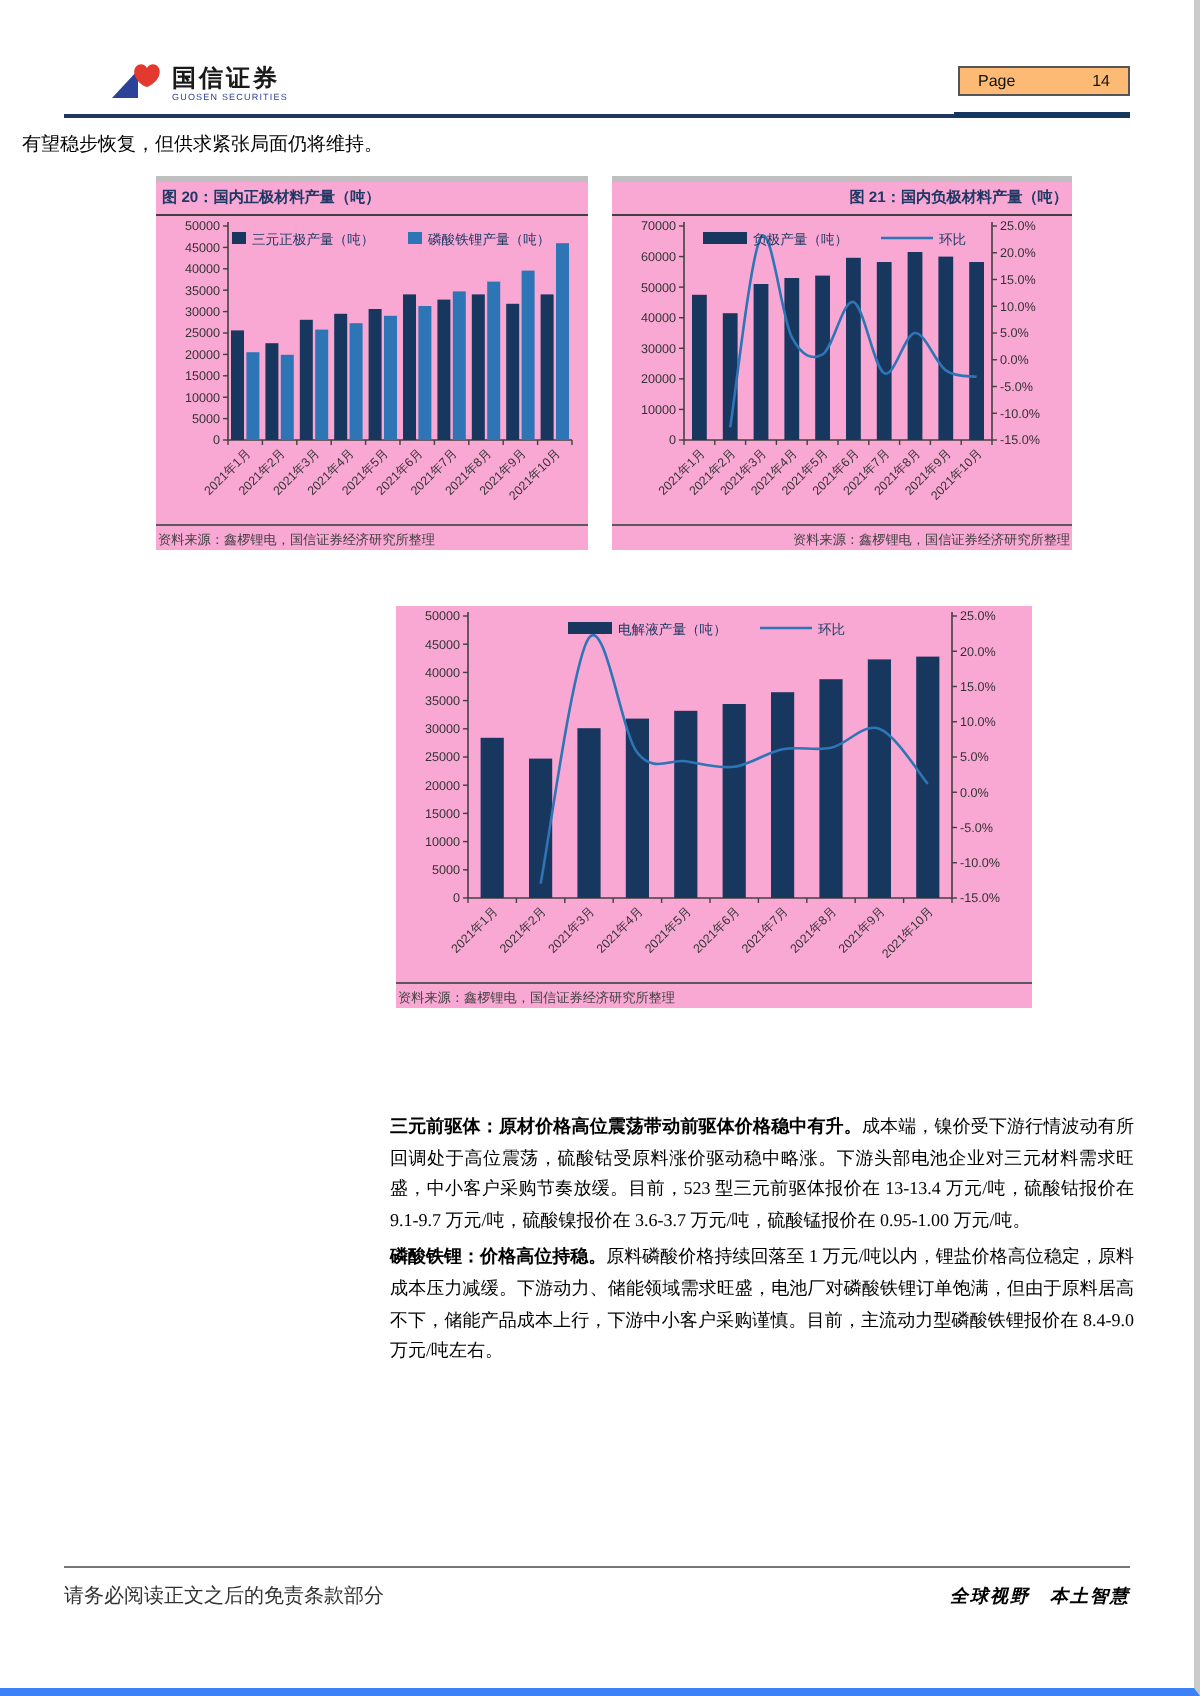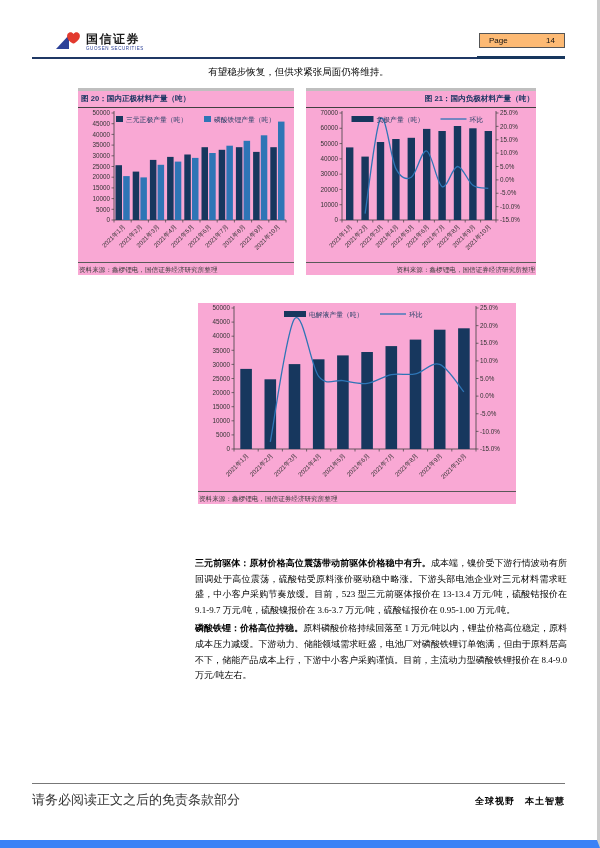--- a/index.html
+++ b/index.html
@@ -1,29 +1,29 @@
 <!DOCTYPE html>
 <html><head>
 <meta charset="utf-8">
 <style>
   html,body{margin:0;padding:0;background:#fff;}
   .page{position:relative;width:600px;height:848px;box-sizing:border-box;background:#fff;
-        border-right:3px solid #CBCBCB;border-bottom:8px solid #3b82f6;overflow:hidden;
+        border-right:3px solid #CBCBCB;border-bottom:4px solid #3b82f6;overflow:hidden;
         font-family:"Liberation Sans",sans-serif;color:#222;}
   
   .header{position:absolute;left:32px;right:32px;top:30px;height:27px;border-bottom:2px solid #1F3864;}
   .logo-wrap{position:absolute;left:24px;top:0;display:flex;align-items:center;gap:4px;}
   .brand-cn{font-size:12px;font-weight:bold;color:#1a1a1a;letter-spacing:1.5px;line-height:13px;}
   .brand-en{font-size:4.5px;color:#2C4198;letter-spacing:.6px;line-height:6px;}
   .pagebox{position:absolute;right:0;top:3px;width:66px;border:1px solid #555;padding:2px 9px;
            display:flex;justify-content:space-between;font-size:8px;color:#111;background:#fdba74;}
   .pagebox-underline{position:absolute;right:0;top:26px;width:88px;height:3px;background:#17375E;}
   
-  .subtitle{position:absolute;top:66px;left:0;right:0;text-align:center;
-            font-family:Liberation Mono, monospace;font-size:9.5px;color:#000;}
+  .subtitle{position:absolute;top:66px;left:0;right:0;text-align:left;
+            font-family:Liberation Mono, monospace;font-size:9.5px;color:#000;padding-left:11px;}
   
   .charts-row{position:absolute;top:88px;left:78px;display:flex;gap:12px;}
   .chart{background:#f9a8d4;}
   .c20{width:216px;}
   .c21{width:230px;text-align:right;}
   .c22{position:absolute;top:303px;left:198px;width:318px;}
   .chart-title{border-top:3px solid #BFBFBF;border-bottom:1px solid #404040;
                padding:3px 2px 3px 3px;font-size:7.6px;font-weight:bold;color:#1F3864;}
   .chart-plot{width:100%;}
   .c20 .chart-plot,.c21 .chart-plot{height:152px;}
@@ -34,22 +34,22 @@
                 font-size:6.6px;color:#404040;font-family:"Liberation Serif",serif;}
   
   .body-text{position:absolute;top:556px;left:195px;width:372px;
              font-family:"Liberation Serif",serif;font-size:9px;line-height:15.6px;
              text-align:justify;color:#000;}
   .body-text p{margin:0 0 3px 0;}
   .lead{font-weight:bold;}
   
   .footer-rule{position:absolute;left:32px;right:32px;top:783px;height:1px;background:#777;}
   .footer{position:absolute;left:32px;right:32px;top:791px;display:flex;justify-content:space-between;align-items:baseline;}
-  .footer-left{font-family:"Liberation Serif",serif;font-size:13px;color:#333;}
-  .footer-right{font-family:"Liberation Serif",serif;font-size:9px;font-weight:bold;color:#000;letter-spacing:1px;}
+  .footer-left{font-family:"Liberation Serif",serif;font-size:10px;color:#333;}
+  .footer-right{font-family:"Liberation Serif",serif;font-size:9px;font-weight:bold;font-style:italic;color:#000;letter-spacing:1px;}
 </style>
 </head>
 <body>
 
 <div class="page">
 
   <div class="header">
     <div class="logo-wrap">
       <span>
         <svg width="26" height="20" viewBox="0 0 26 20">

